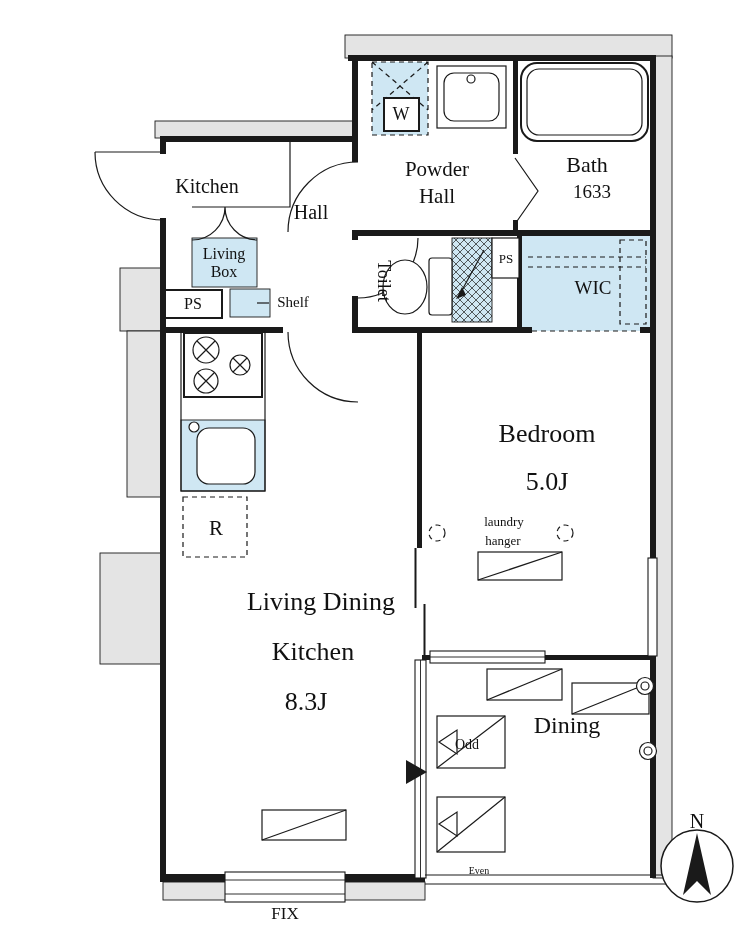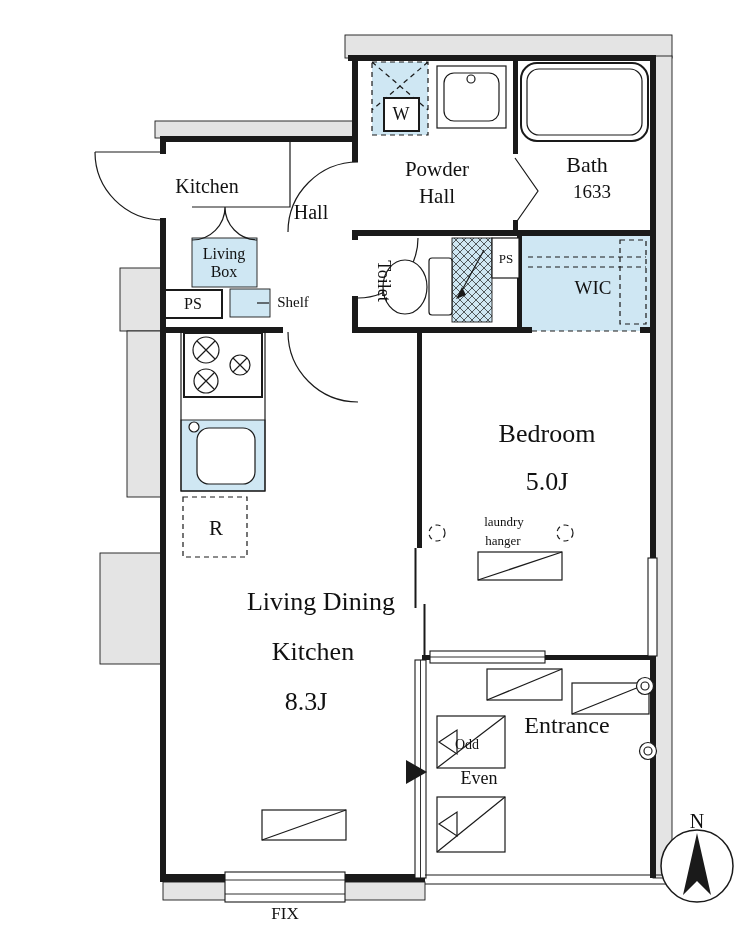--- a/index.html
+++ b/index.html
@@ -183,19 +183,19 @@
 <div class="lbl" style="left:506px;top:258px;font-size:13px">PS</div>
 <div class="lbl" style="left:593px;top:287px;font-size:19px">WIC</div>
 <div class="lbl" style="left:547px;top:434px;font-size:26px">Bedroom</div>
 <div class="lbl" style="left:547px;top:482px;font-size:26px">5.0J</div>
 <div class="lbl" style="left:504px;top:521px;font-size:13px">laundry</div>
 <div class="lbl" style="left:503px;top:540px;font-size:13px">hanger</div>
 <div class="lbl" style="left:321px;top:602px;font-size:26px">Living Dining</div>
 <div class="lbl" style="left:313px;top:652px;font-size:26px">Kitchen</div>
 <div class="lbl" style="left:306px;top:702px;font-size:26px">8.3J</div>
 <div class="lbl" style="left:216px;top:528px;font-size:21px">R</div>
-<div class="lbl" style="left:567px;top:725px;font-size:24px">Entrance</div>
+<div class="lbl" style="left:567px;top:725px;font-size:24px">Dining</div>
 <div class="lbl" style="left:467px;top:745px;font-size:14px">Odd</div>
-<div class="lbl" style="left:479px;top:778px;font-size:18px">Even</div>
+<div class="lbl" style="left:479px;top:871px;font-size:10px">Even</div>
 <div class="lbl" style="left:285px;top:913px;font-size:17px">FIX</div>
 <div class="lbl" style="left:697px;top:821px;font-size:20px">N</div>
 
 </div>
 
 </body></html>

